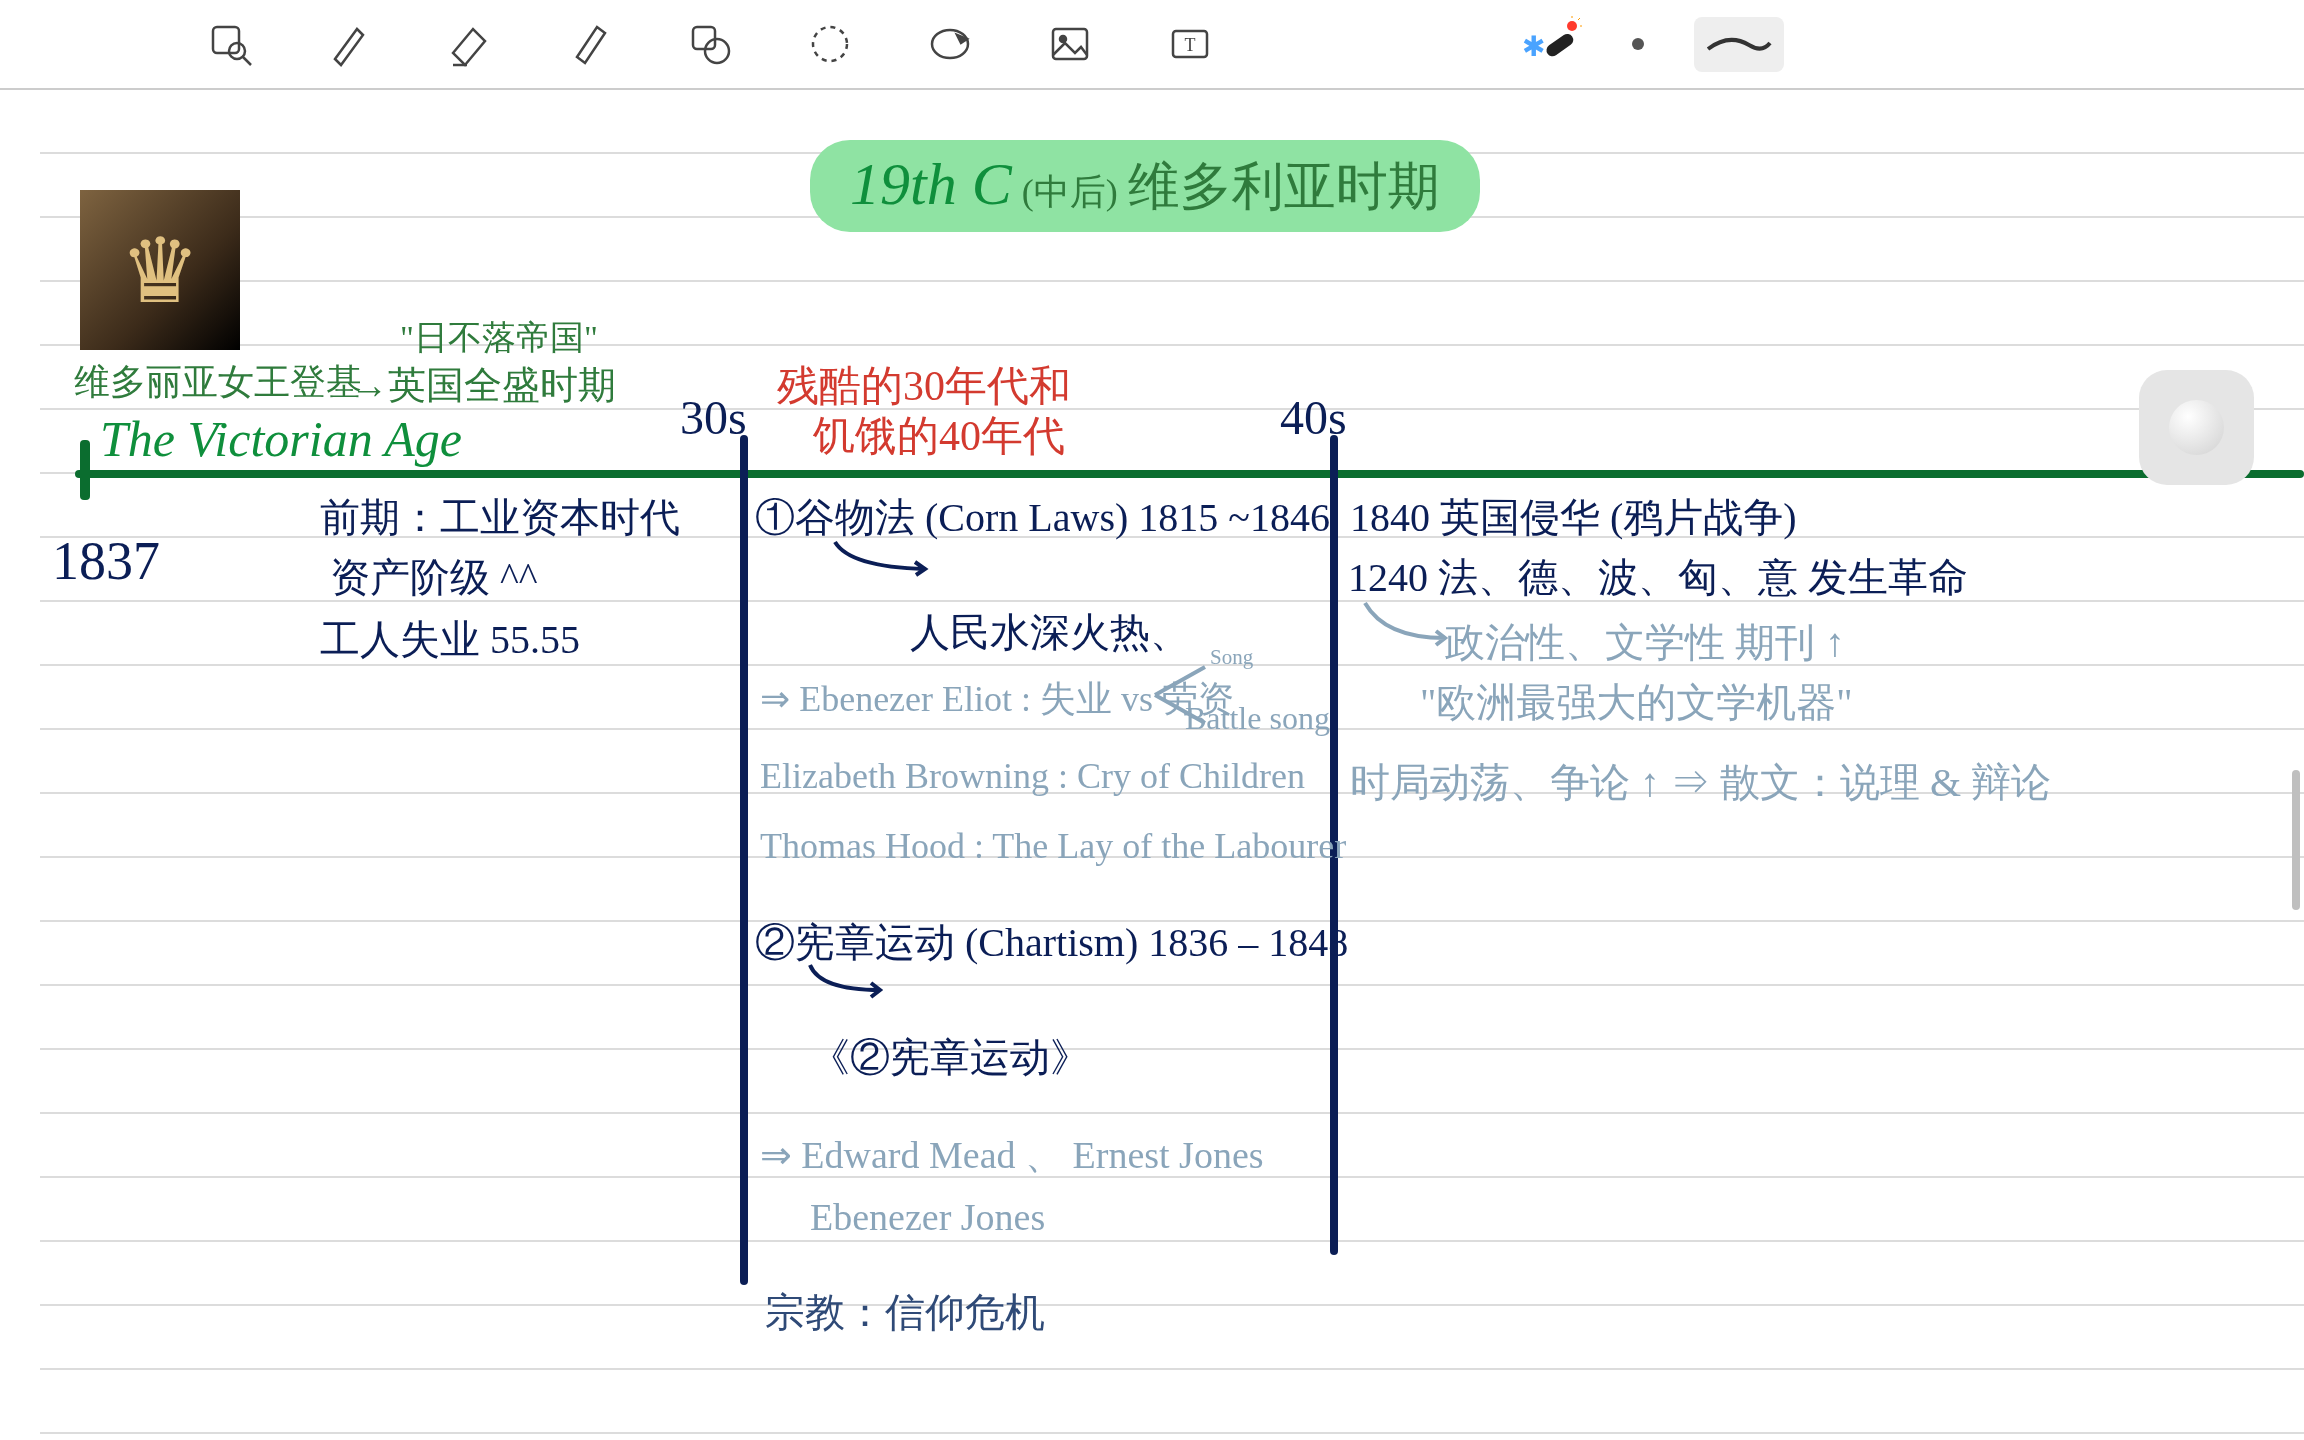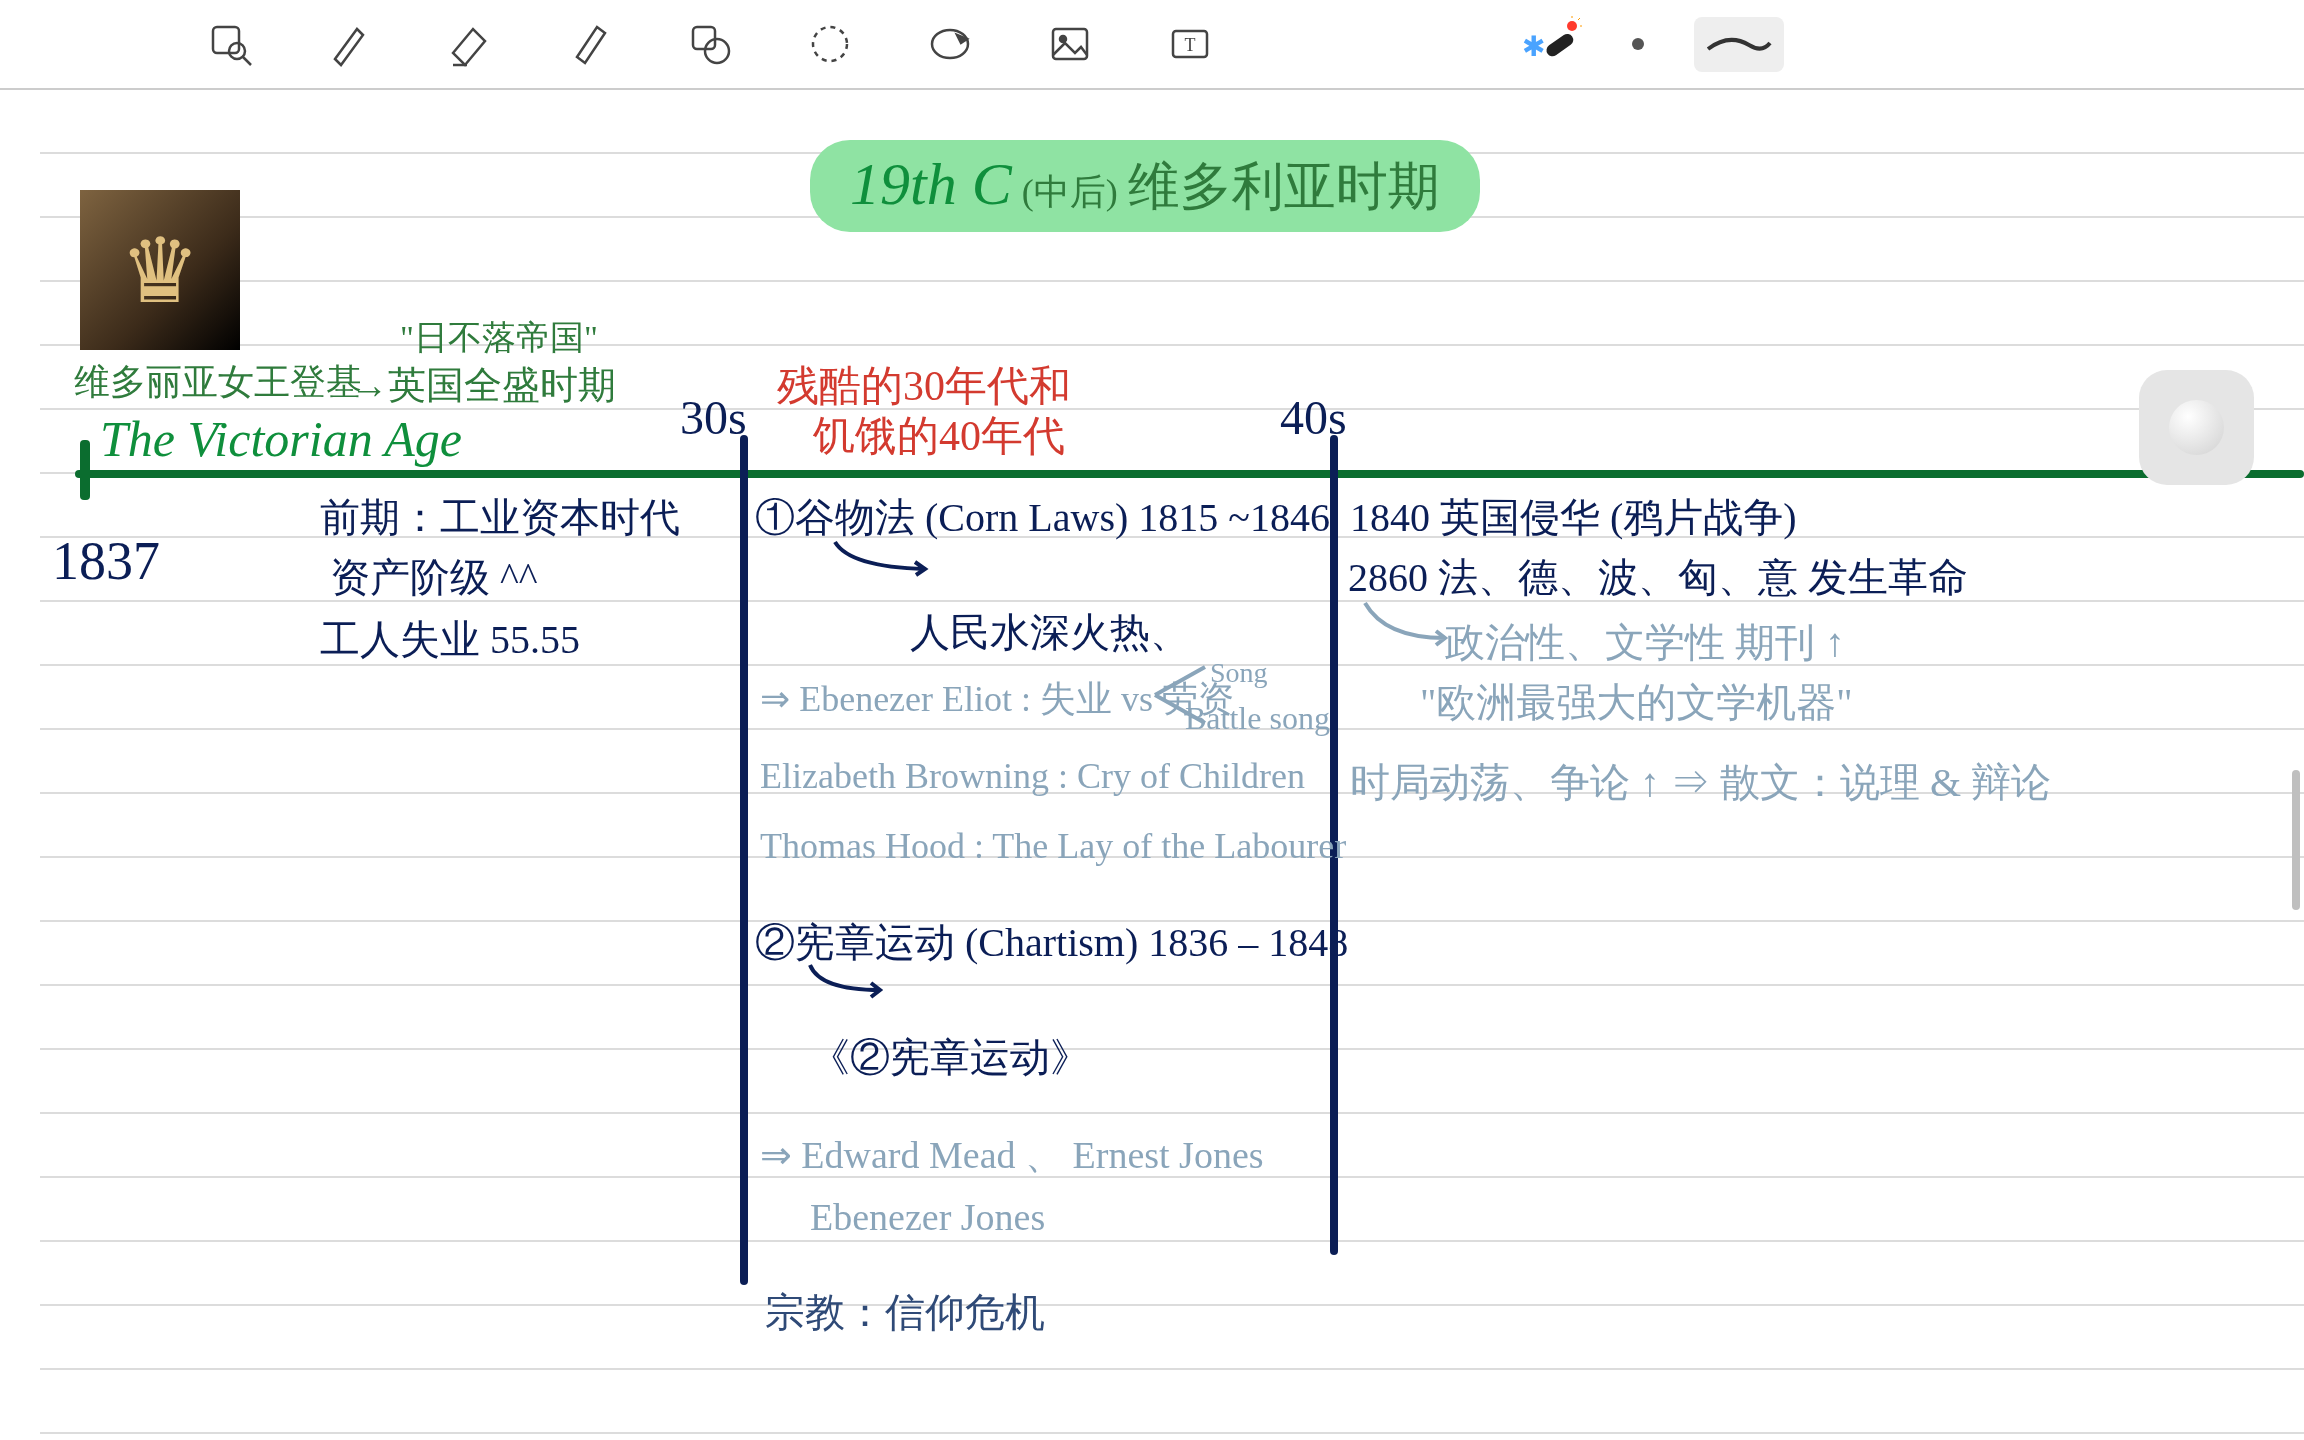--- a/index.html
+++ b/index.html
@@ -246,39 +246,39 @@
   <span class="hand c-darkblue" style="left:715px; top:400px;">①谷物法 (Corn Laws) 1815 ~1846</span>
   <svg class="arrow c-darkblue" style="left:790px; top:447px;" width="100" height="40">
       <path d="M5 5 Q 20 30 95 32 M85 25 L95 32 L86 38"></path>
     </svg>
   <span class="hand c-darkblue" style="left:870px; top:515px;">人民水深火热、</span>
 
   <span class="hand c-slate" style="left:720px; top:585px; font-size:36px;">⇒ Ebenezer Eliot : 失业 vs 劳资</span>
   <svg class="arrow c-slate" style="left:1110px; top:565px;" width="80" height="80">
       <path d="M5 40 L55 12 M5 40 L55 68"></path>
     </svg>
-  <span class="hand c-slate" style="left:1170px; top:555px; font-size:28px;margin-top:12px;">Song</span>
+  <span class="hand c-slate" style="left:1170px; top:555px; font-size:21px;">Song</span>
   <span class="hand c-slate" style="left:1145px; top:610px; font-size:32px;">Battle song</span>
 
   <span class="hand c-slate" style="left:720px; top:665px; font-size:36px;">Elizabeth Browning : Cry of Children</span>
   <span class="hand c-slate" style="left:720px; top:735px; font-size:36px;">Thomas Hood : The Lay of the Labourer</span>
 
   <span class="hand c-darkblue" style="left:715px; top:825px;">②宪章运动 (Chartism) 1836 – 1848</span>
   <svg class="arrow c-darkblue" style="left:765px; top:870px;" width="80" height="40">
       <path d="M5 5 Q 15 30 75 30 M66 23 L75 30 L66 37"></path>
     </svg>
   <span class="hand c-darkblue" style="left:770px; top:940px;">《②宪章运动》</span>
 
   <span class="hand c-slate" style="left:720px; top:1040px; font-size:38px;">⇒ Edward Mead 、 Ernest Jones</span>
   <span class="hand c-slate" style="left:770px; top:1105px; font-size:38px;">Ebenezer Jones</span>
 
   <span class="hand c-blue" style="left:725px; top:1195px;">宗教：信仰危机</span>
 
   <span class="hand c-darkblue" style="left:1310px; top:400px;">1840 英国侵华 (鸦片战争)</span>
-  <span class="hand c-darkblue" style="left:1308px; top:460px;">2860 法、德、波、匈、意 发生革命</span>
+  <span class="hand c-darkblue" style="left:1308px; top:460px;">1240 法、德、波、匈、意 发生革命</span>
   <svg class="arrow c-slate" style="left:1320px; top:508px;" width="90" height="50">
       <path d="M5 5 Q 25 40 85 40 M76 33 L85 40 L76 47"></path>
     </svg>
   <span class="hand c-slate" style="left:1405px; top:525px;">政治性、文学性 期刊 ↑</span>
   <span class="hand c-slate" style="left:1380px; top:585px;">"欧洲最强大的文学机器"</span>
   <span class="hand c-slate" style="left:1310px; top:665px;">时局动荡、争论 ↑ ⇒ 散文：说理 &amp; 辩论</span>
 
   <div class="floating">
       <div class="inner"></div>
     </div>

